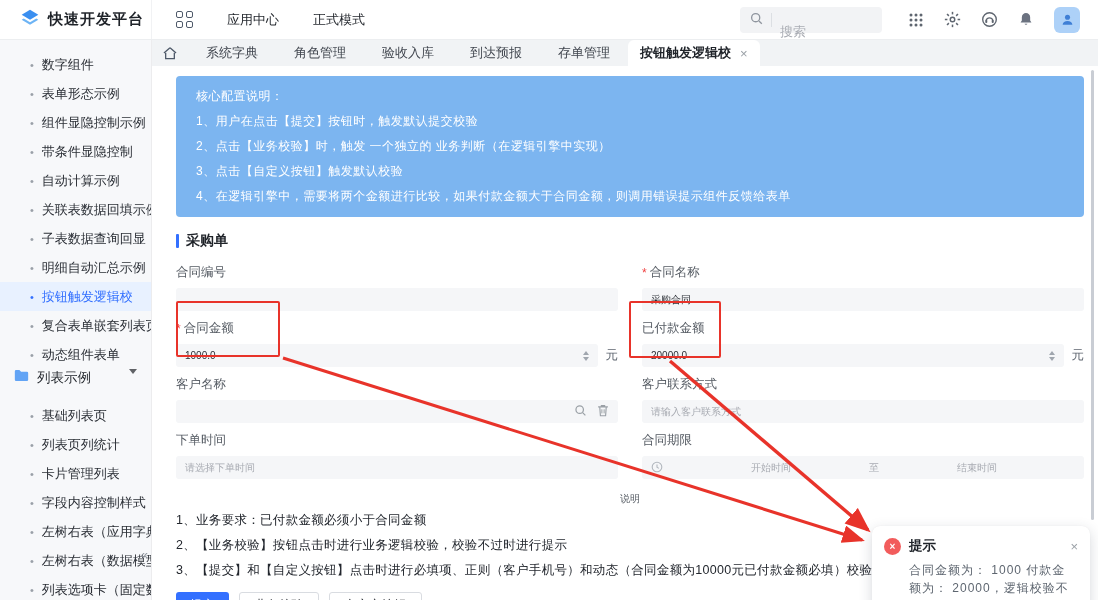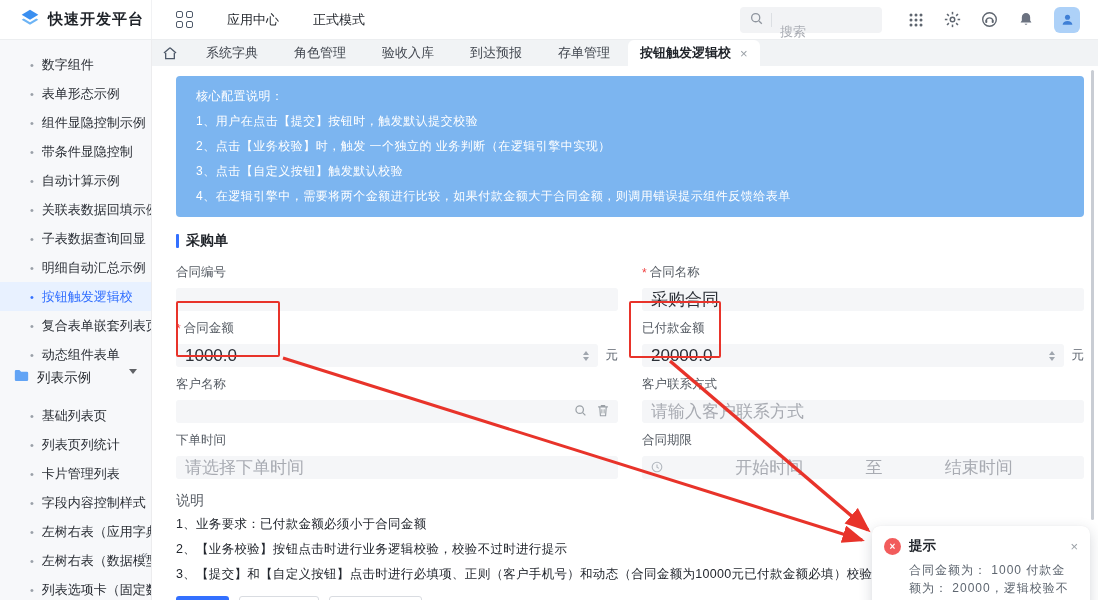--- a/index.html
+++ b/index.html
@@ -52,35 +52,35 @@
   
   .section-title { margin-top:15px; display:flex; align-items:center; gap:7px; }
   .section-title .bar { width:3px; height:14px; background:#3370ff; border-radius:1px; }
   .section-title .txt { font-size:14px; font-weight:bold; color:#1f2329; }
 
   
   .form-grid { margin-top:14px; display:grid; grid-template-columns:1fr 1fr; column-gap:24px; row-gap:9px; }
   .field .lbl { font-size:12.5px; color:#555b63; margin-bottom:7px; display:flex; align-items:center; }
   .field .req { color:#f04343; margin-right:3px; font-size:12px; }
   .field-line { display:flex; align-items:center; gap:8px; }
-  .control { flex:1; height:23px; background:#f5f6f8; border-radius:3px; display:flex; align-items:center; padding:0 9px; font-size:17px; color:#2b2f36; min-width:0; }
+  .control { flex:1; height:23px; background:#f5f6f8; border-radius:3px; display:flex; align-items:center; padding:0 9px; font-size:10px; color:#2b2f36; min-width:0; }
   .control .placeholder { color:#a8abb2; }
   .control .spacer { flex:1; }
   .suffix { font-size:12.5px; color:#5f6670; flex:none; }
   .stepper { display:flex; flex-direction:column; gap:2px; margin-left:6px; }
   .stepper i { width:0; height:0; border-left:3.5px solid transparent; border-right:3.5px solid transparent; display:block; }
   .stepper .up { border-bottom:4px solid #a0a6ae; }
   .stepper .dn { border-top:4px solid #a0a6ae; }
   .ctl-icons { display:flex; align-items:center; gap:10px; margin-left:auto; }
   .range { display:grid; grid-template-columns:22px 1fr auto 1fr; align-items:center; }
   .range .c { text-align:center; }
 
   
   .notes { margin-top:13px; }
-  .notes .lbl { font-size:14px; color:#555b63; }
+  .notes .lbl { font-size:10px; color:#555b63;text-align:center; }
   .notes .item { font-size:12.5px; color:#23272e; line-height:22px; margin-top:3px; letter-spacing:.3px; }
   .notes .item:first-of-type { margin-top:7px; }
 
   
   .btn-row { margin-top:11px; display:flex; gap:10px; }
   .btn { height:27px; padding:0 14px; border-radius:3px; font-size:12.5px; display:flex; align-items:center; cursor:pointer; }
   .btn.primary { background:#3370ff; color:#fff; }
   .btn.plain { background:#fff; border:1px solid #d9dce1; color:#2b2f36; }
 
   

